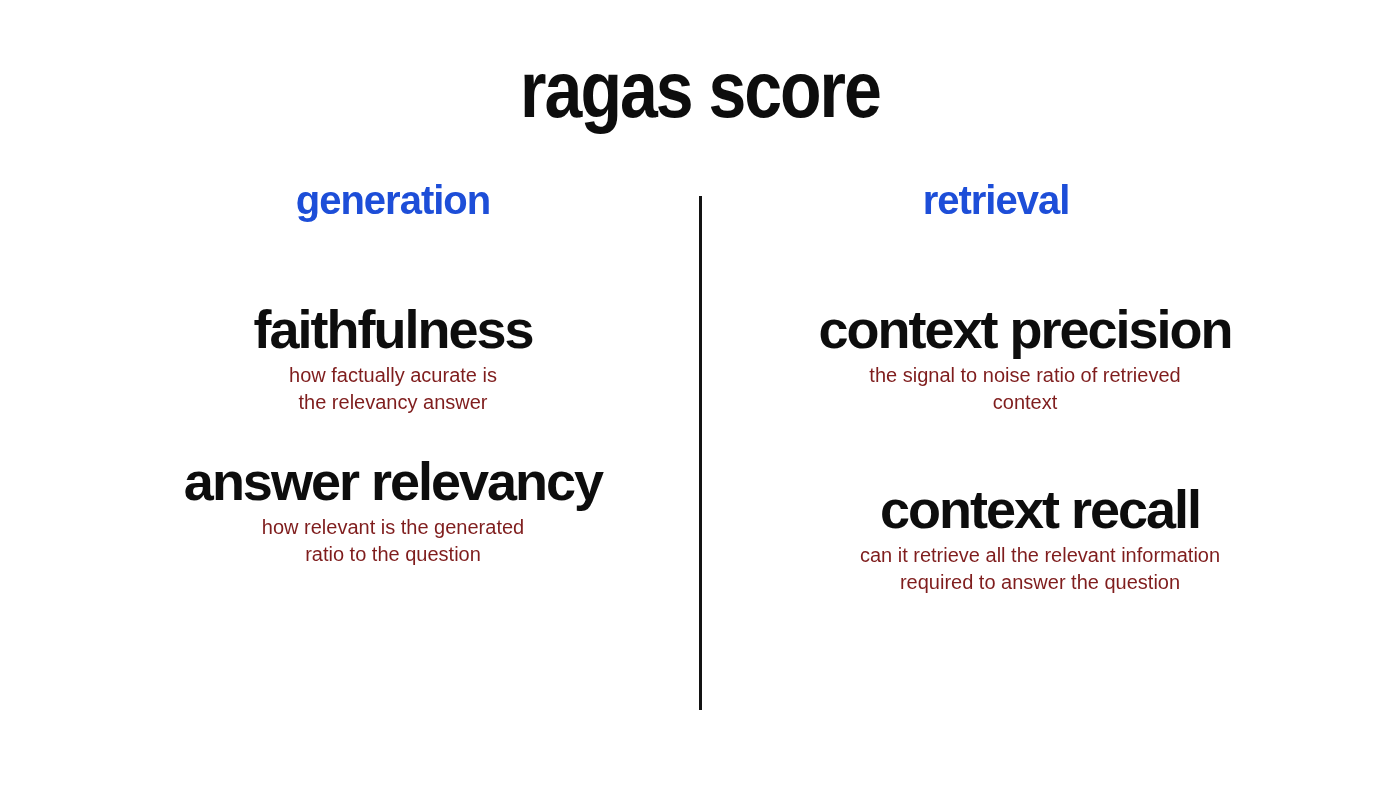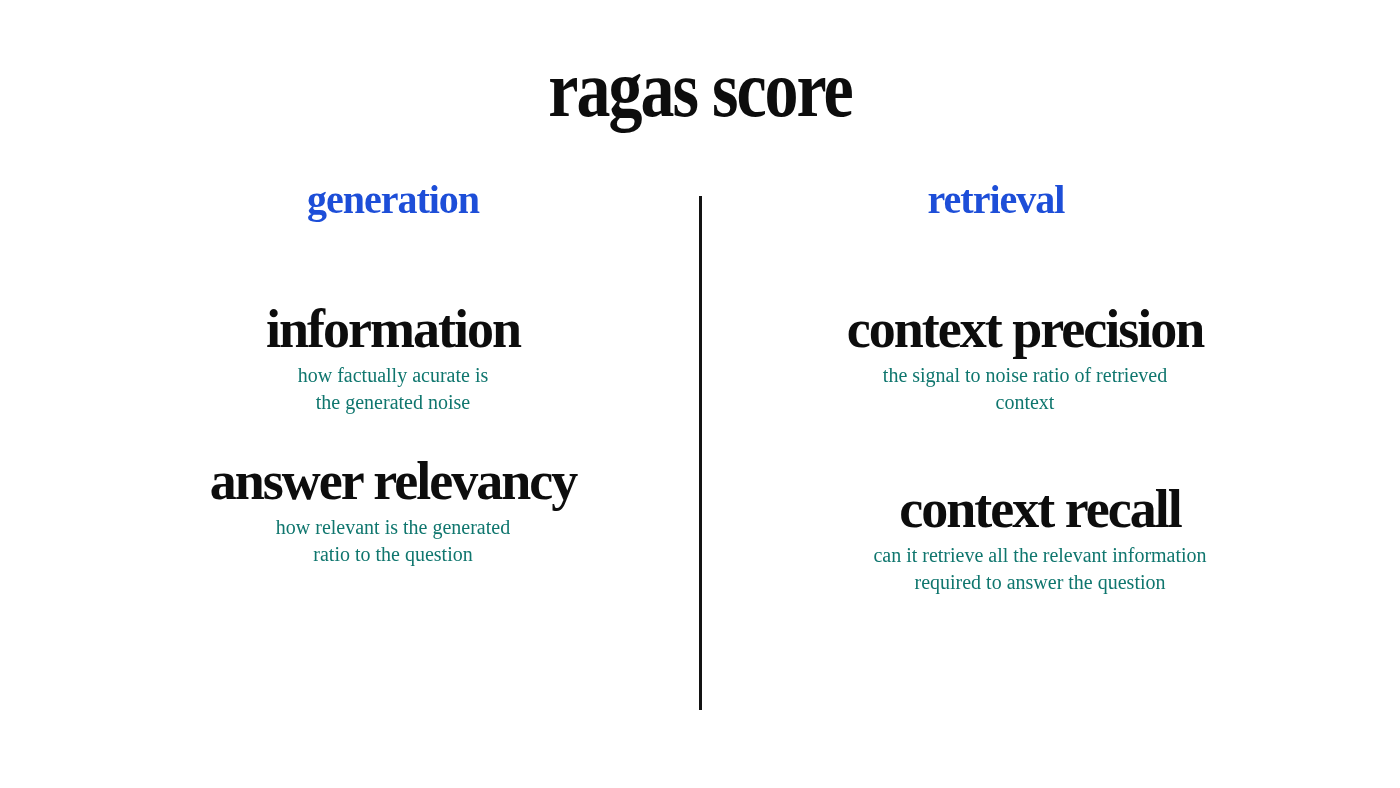--- a/index.html
+++ b/index.html
@@ -3,21 +3,21 @@
 <meta charset="utf-8">
 <style>
   * { margin: 0; padding: 0; box-sizing: border-box; }
   html, body { background: #ffffff; }
   #canvas {
     position: relative;
     width: 1400px;
     height: 788px;
     background: #ffffff;
     overflow: hidden;
-    font-family: Liberation Serif, serif;
+    font-family: Liberation Sans, sans-serif;
     color: #0d0d0d;
   }
   .page-title {
     position: absolute;
     top: 50px;
     left: 0;
     width: 100%;
     text-align: center;
     font-size: 68px;
     font-weight: 700;
@@ -59,45 +59,45 @@
     font-weight: 700;
     letter-spacing: -2px;
     line-height: 1.12;
     color: #0d0d0d;
   }
   .metric .metric-desc {
     margin-top: 3px;
     font-size: 20px;
     line-height: 27px;
     font-weight: 400;
-    color: #0f766e;
+    color: #7f1d1d;
   }
   .metric.m-faithfulness      { left: 393px;  top: 299px; }
   .metric.m-answer-relevancy  { left: 393px;  top: 451px; }
   .metric.m-context-precision { left: 1025px; top: 299px; }
   .metric.m-context-recall    { left: 1040px; top: 479px; }
 </style>
 </head>
 <body>
 
 <div id="canvas">
 
   <div class="page-title">ragas score</div>
 
   <div class="col-header generation">generation</div>
 
   <div class="col-header retrieval">retrieval</div>
 
   <div class="divider"></div>
 
   <div class="metric m-faithfulness">
-    <div class="metric-name">information</div>
+    <div class="metric-name">faithfulness</div>
     <div class="metric-desc">
       <span style="display:block">how factually acurate is</span>
-      <span style="display:block">the generated noise</span>
+      <span style="display:block">the relevancy answer</span>
     </div>
   </div>
 
   <div class="metric m-answer-relevancy">
     <div class="metric-name">answer relevancy</div>
     <div class="metric-desc">
       <span style="display:block">how relevant is the generated</span>
       <span style="display:block">ratio to the question</span>
     </div>
   </div>

